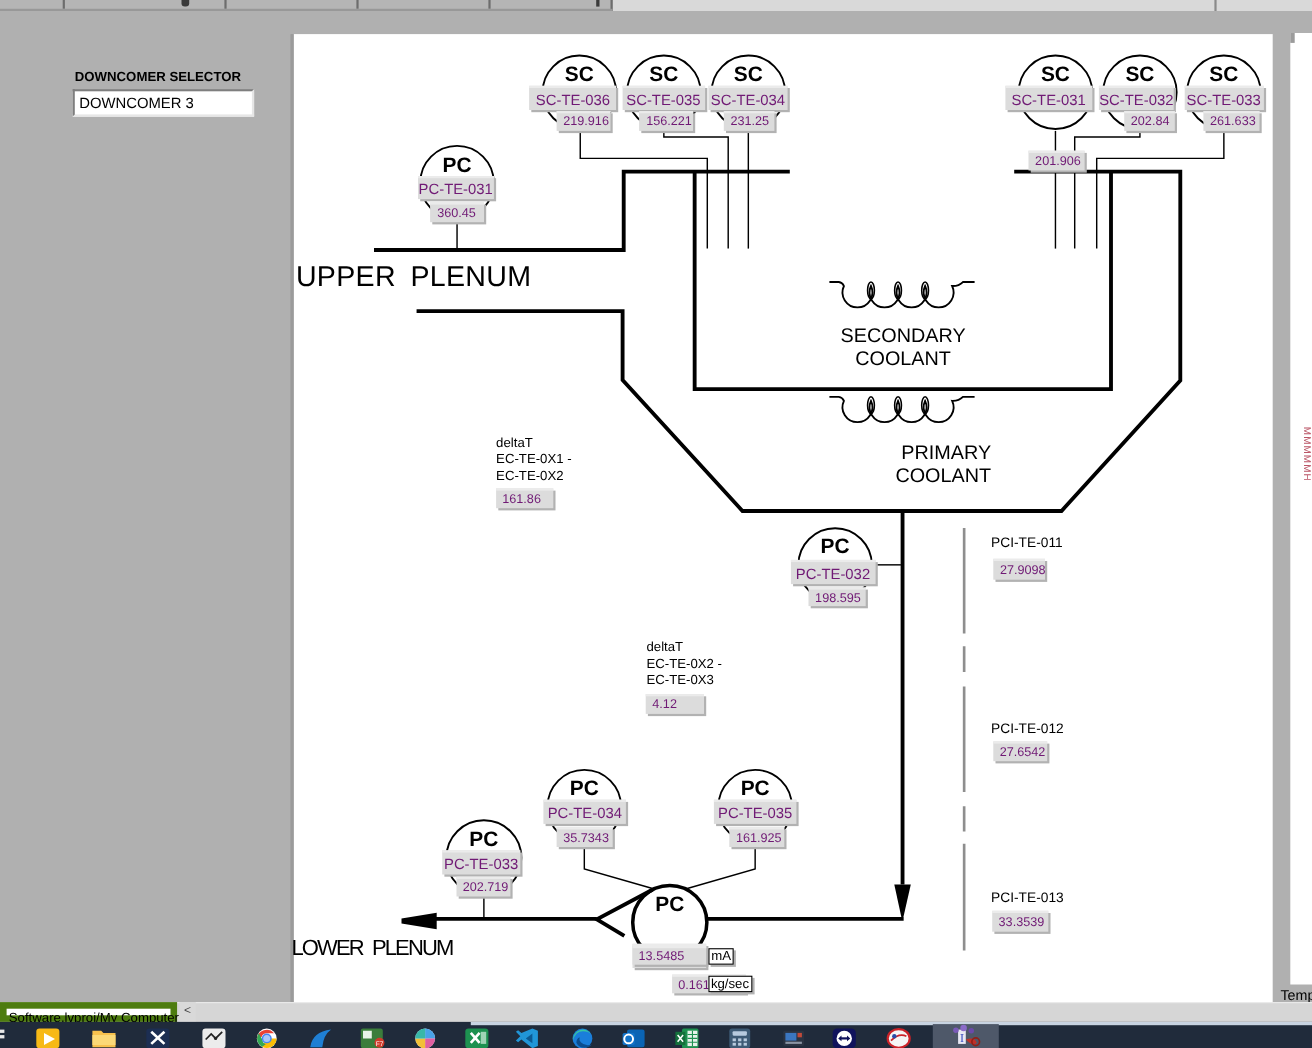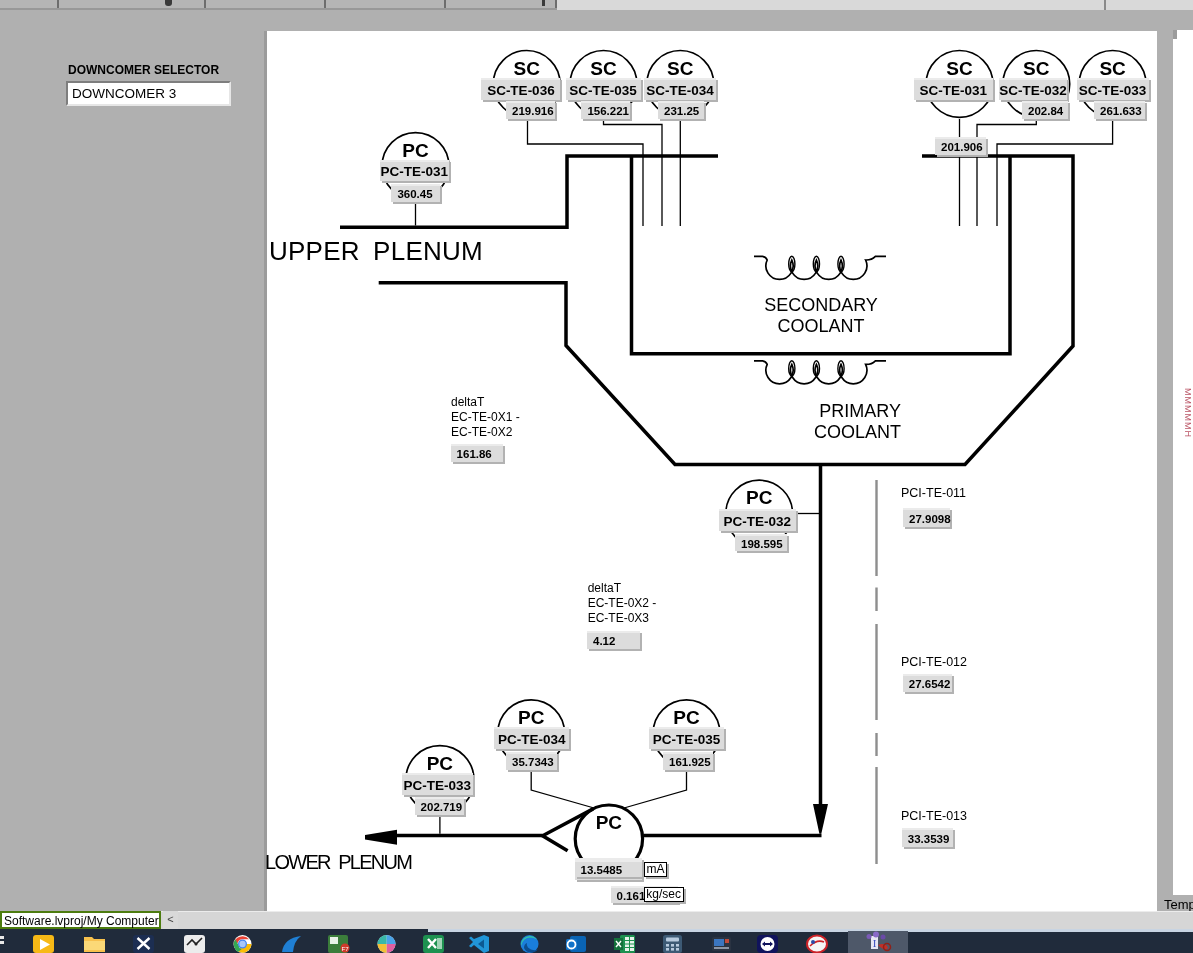--- a/index.html
+++ b/index.html
@@ -1,20 +1,20 @@
 <!DOCTYPE html>
 <html><head>
 <meta charset="utf-8">
 <style>
   html,body{margin:0;padding:0;}
   body{width:1193px;height:953px;position:relative;overflow:hidden;
        background:#b0b0b0;font-family:"Liberation Sans",sans-serif;}
   .abs{position:absolute;}
   .box{position:absolute;background:#dcdcdc;box-shadow:2px 2px 0 #b2b2b2;
-       border-top:2px solid #ebebeb;box-sizing:border-box;color:#000000;font-weight:bold;}
+       border-top:2px solid #ebebeb;box-sizing:border-box;color:#701a75;}
   .tag{font-size:13.5px;display:flex;align-items:center;justify-content:center;white-space:nowrap;padding-top:1px;}
   .val{font-size:11.5px;padding-left:6px;}
   .unit{position:absolute;background:#fff;border:1px solid #000;
         box-shadow:2px 2px 0 #b2b2b2;font-size:12px;text-align:center;box-sizing:border-box;}
   .cad{position:absolute;color:#000;white-space:pre;}
   .small{position:absolute;font-size:12px;color:#000;line-height:15px;white-space:pre;}
 </style>
 </head>
 <body>
 
@@ -317,21 +317,21 @@
 <div class="small" style="left:901px;top:809px;font-size:12.5px;">PCI-TE-013</div>
 
 <div class="box val" style="left:901.8px;top:827.5px;width:50.8px;height:19.9px;line-height:18px;">33.3539</div>
 
 <div class="unit" style="left:644px;top:861.6px;width:23px;height:15.5px;line-height:13px;">mA</div>
 
 <div class="unit" style="left:643.6px;top:886.8px;width:40px;height:15.5px;line-height:13px;">kg/sec</div>
 
 <div class="abs" style="left:0;top:911px;width:1193px;height:18px;background:#d6d6d6;border-top:1px solid #ececec;box-sizing:border-box;"></div>
 
-<div class="abs" style="left:0;top:911px;width:161px;height:18px;background:#fff;border:2px solid #4d7c0f;box-sizing:border-box;font-size:12px;color:#000;line-height:16px;padding-left:2px;white-space:nowrap;">Software.lvproj/My Computer</div>
+<div class="abs" style="left:0;top:911px;width:161px;height:18px;background:#fff;border:6px solid #4d7c0f;box-sizing:border-box;font-size:12px;color:#000;line-height:16px;padding-left:2px;white-space:nowrap;">Software.lvproj/My Computer</div>
 
 <div class="abs" style="left:163px;top:911px;width:15px;height:18px;background:#d9d9d9;color:#444;font-size:11px;text-align:center;line-height:17px;">&lt;</div>
 
 <div class="abs" id="taskbar" style="left:0;top:929px;width:1193px;height:24px;background:#202b3b;"></div>
 
 <div class="abs" style="left:428px;top:929px;width:765px;height:2.5px;background:#c8d4e2;"></div>
 
 <div class="abs" style="left:848px;top:931px;width:60px;height:22px;background:#4e5869;"></div>
 
 <svg class="abs" width="1193" height="24" viewBox="0 0 1193 24" style="left:0;top:929px;">

